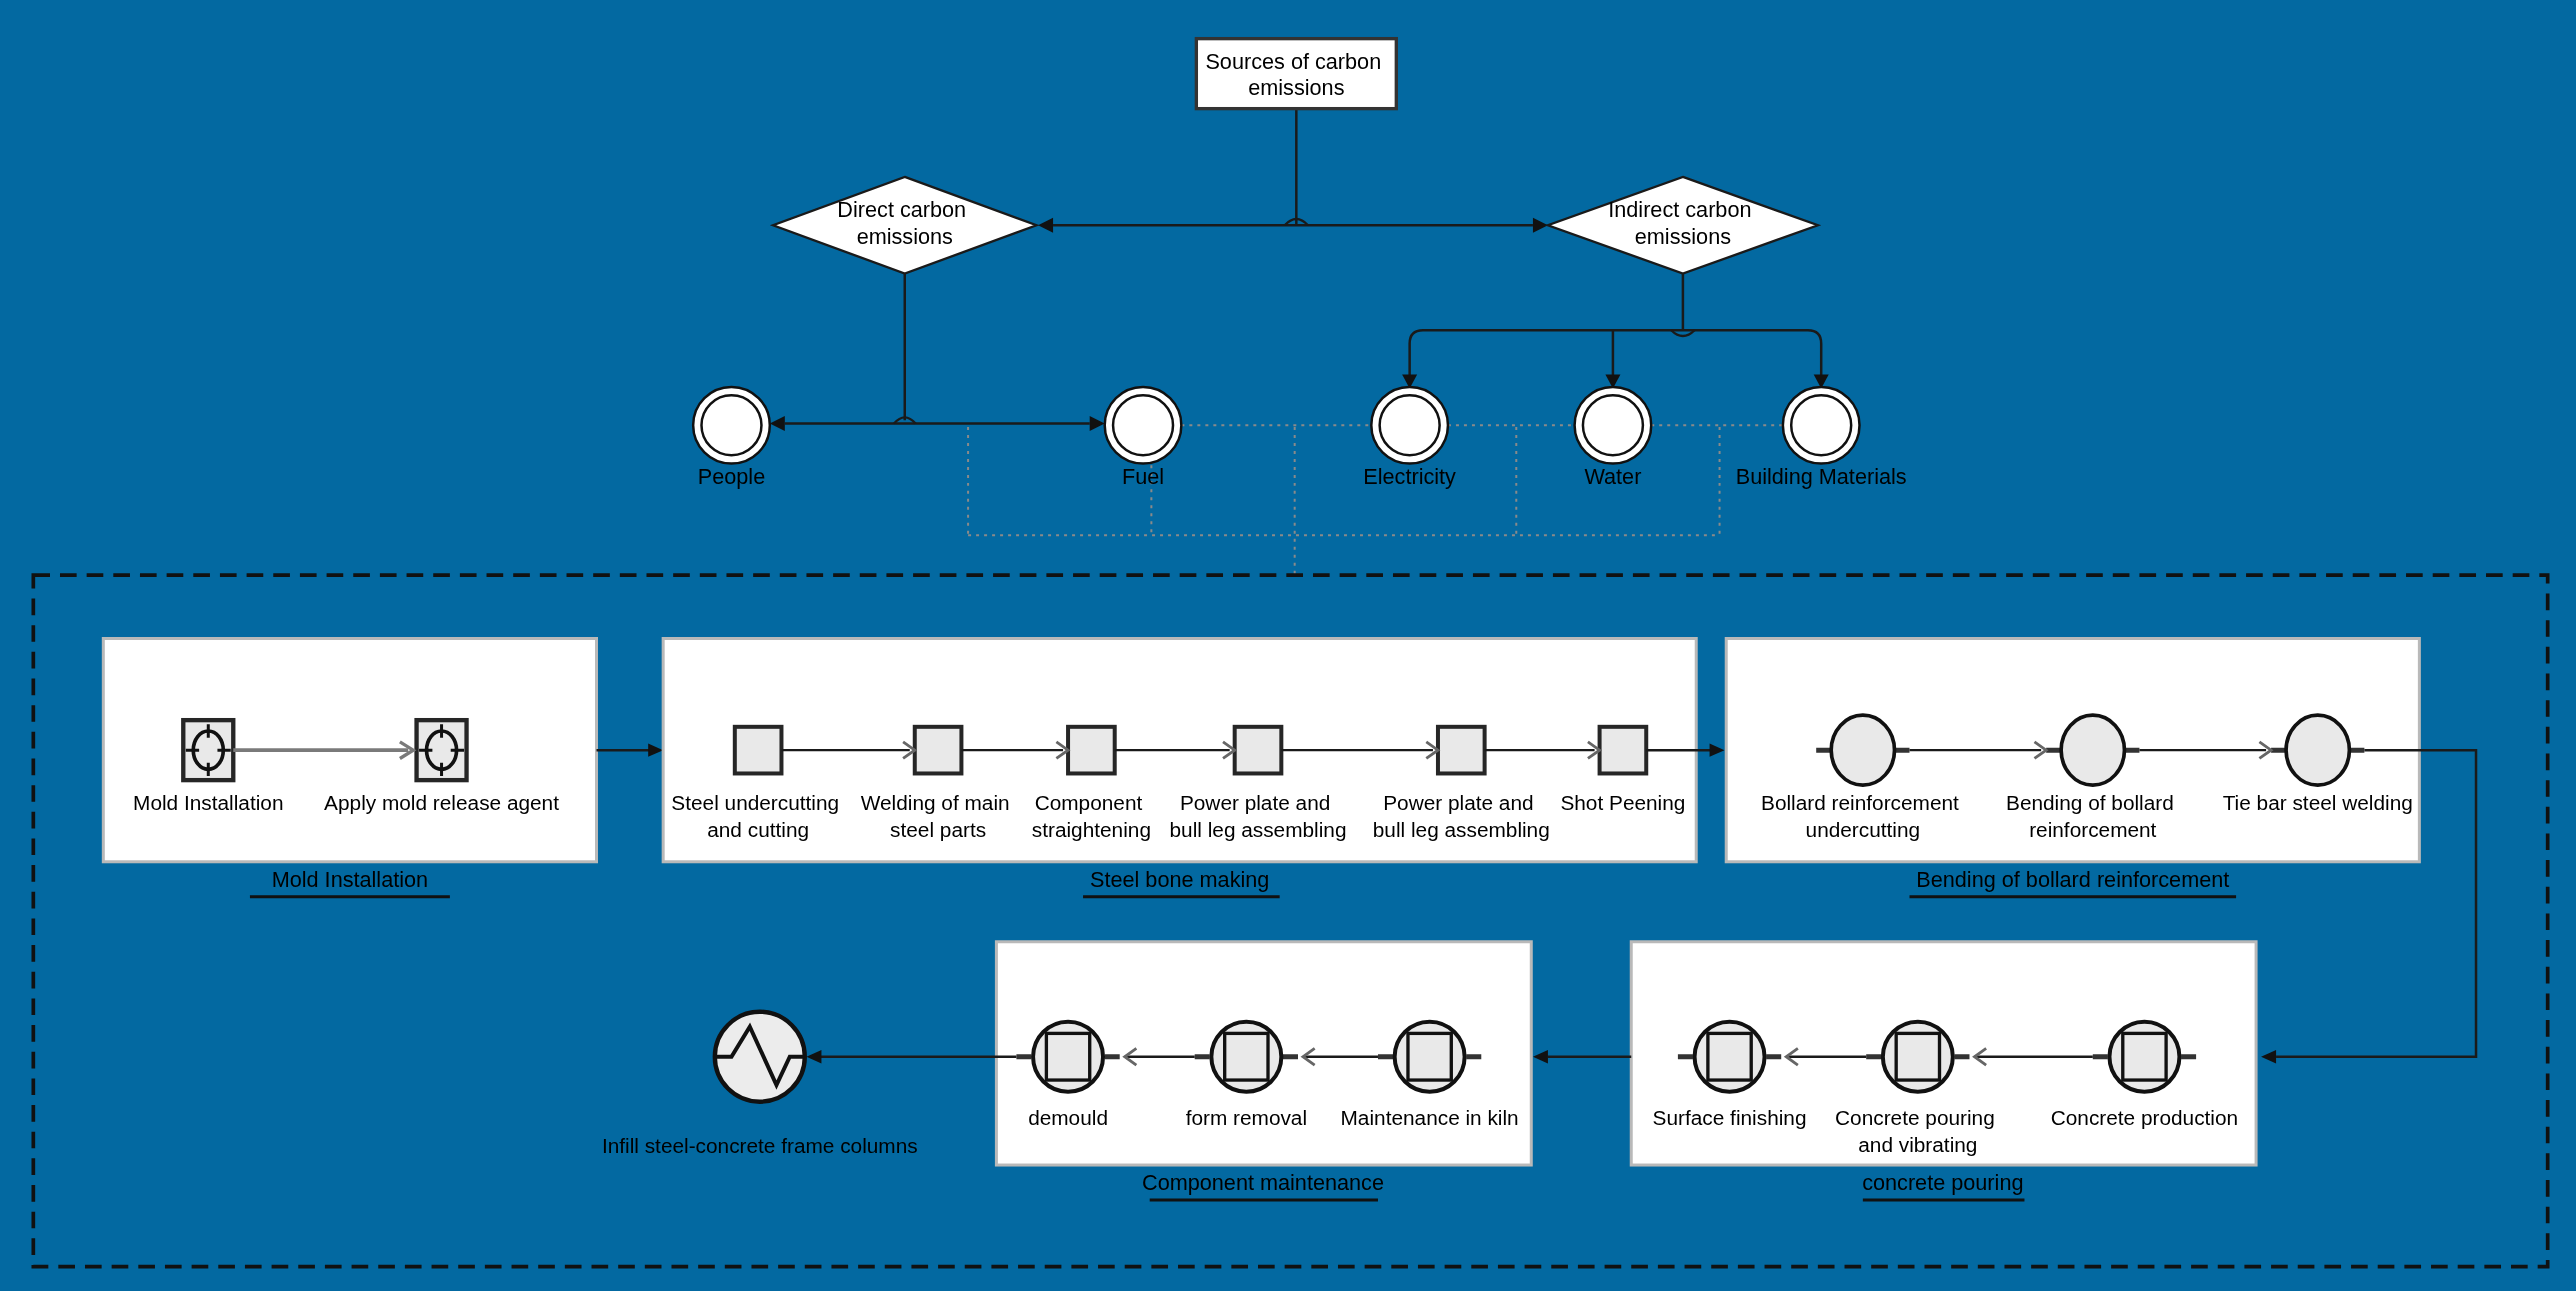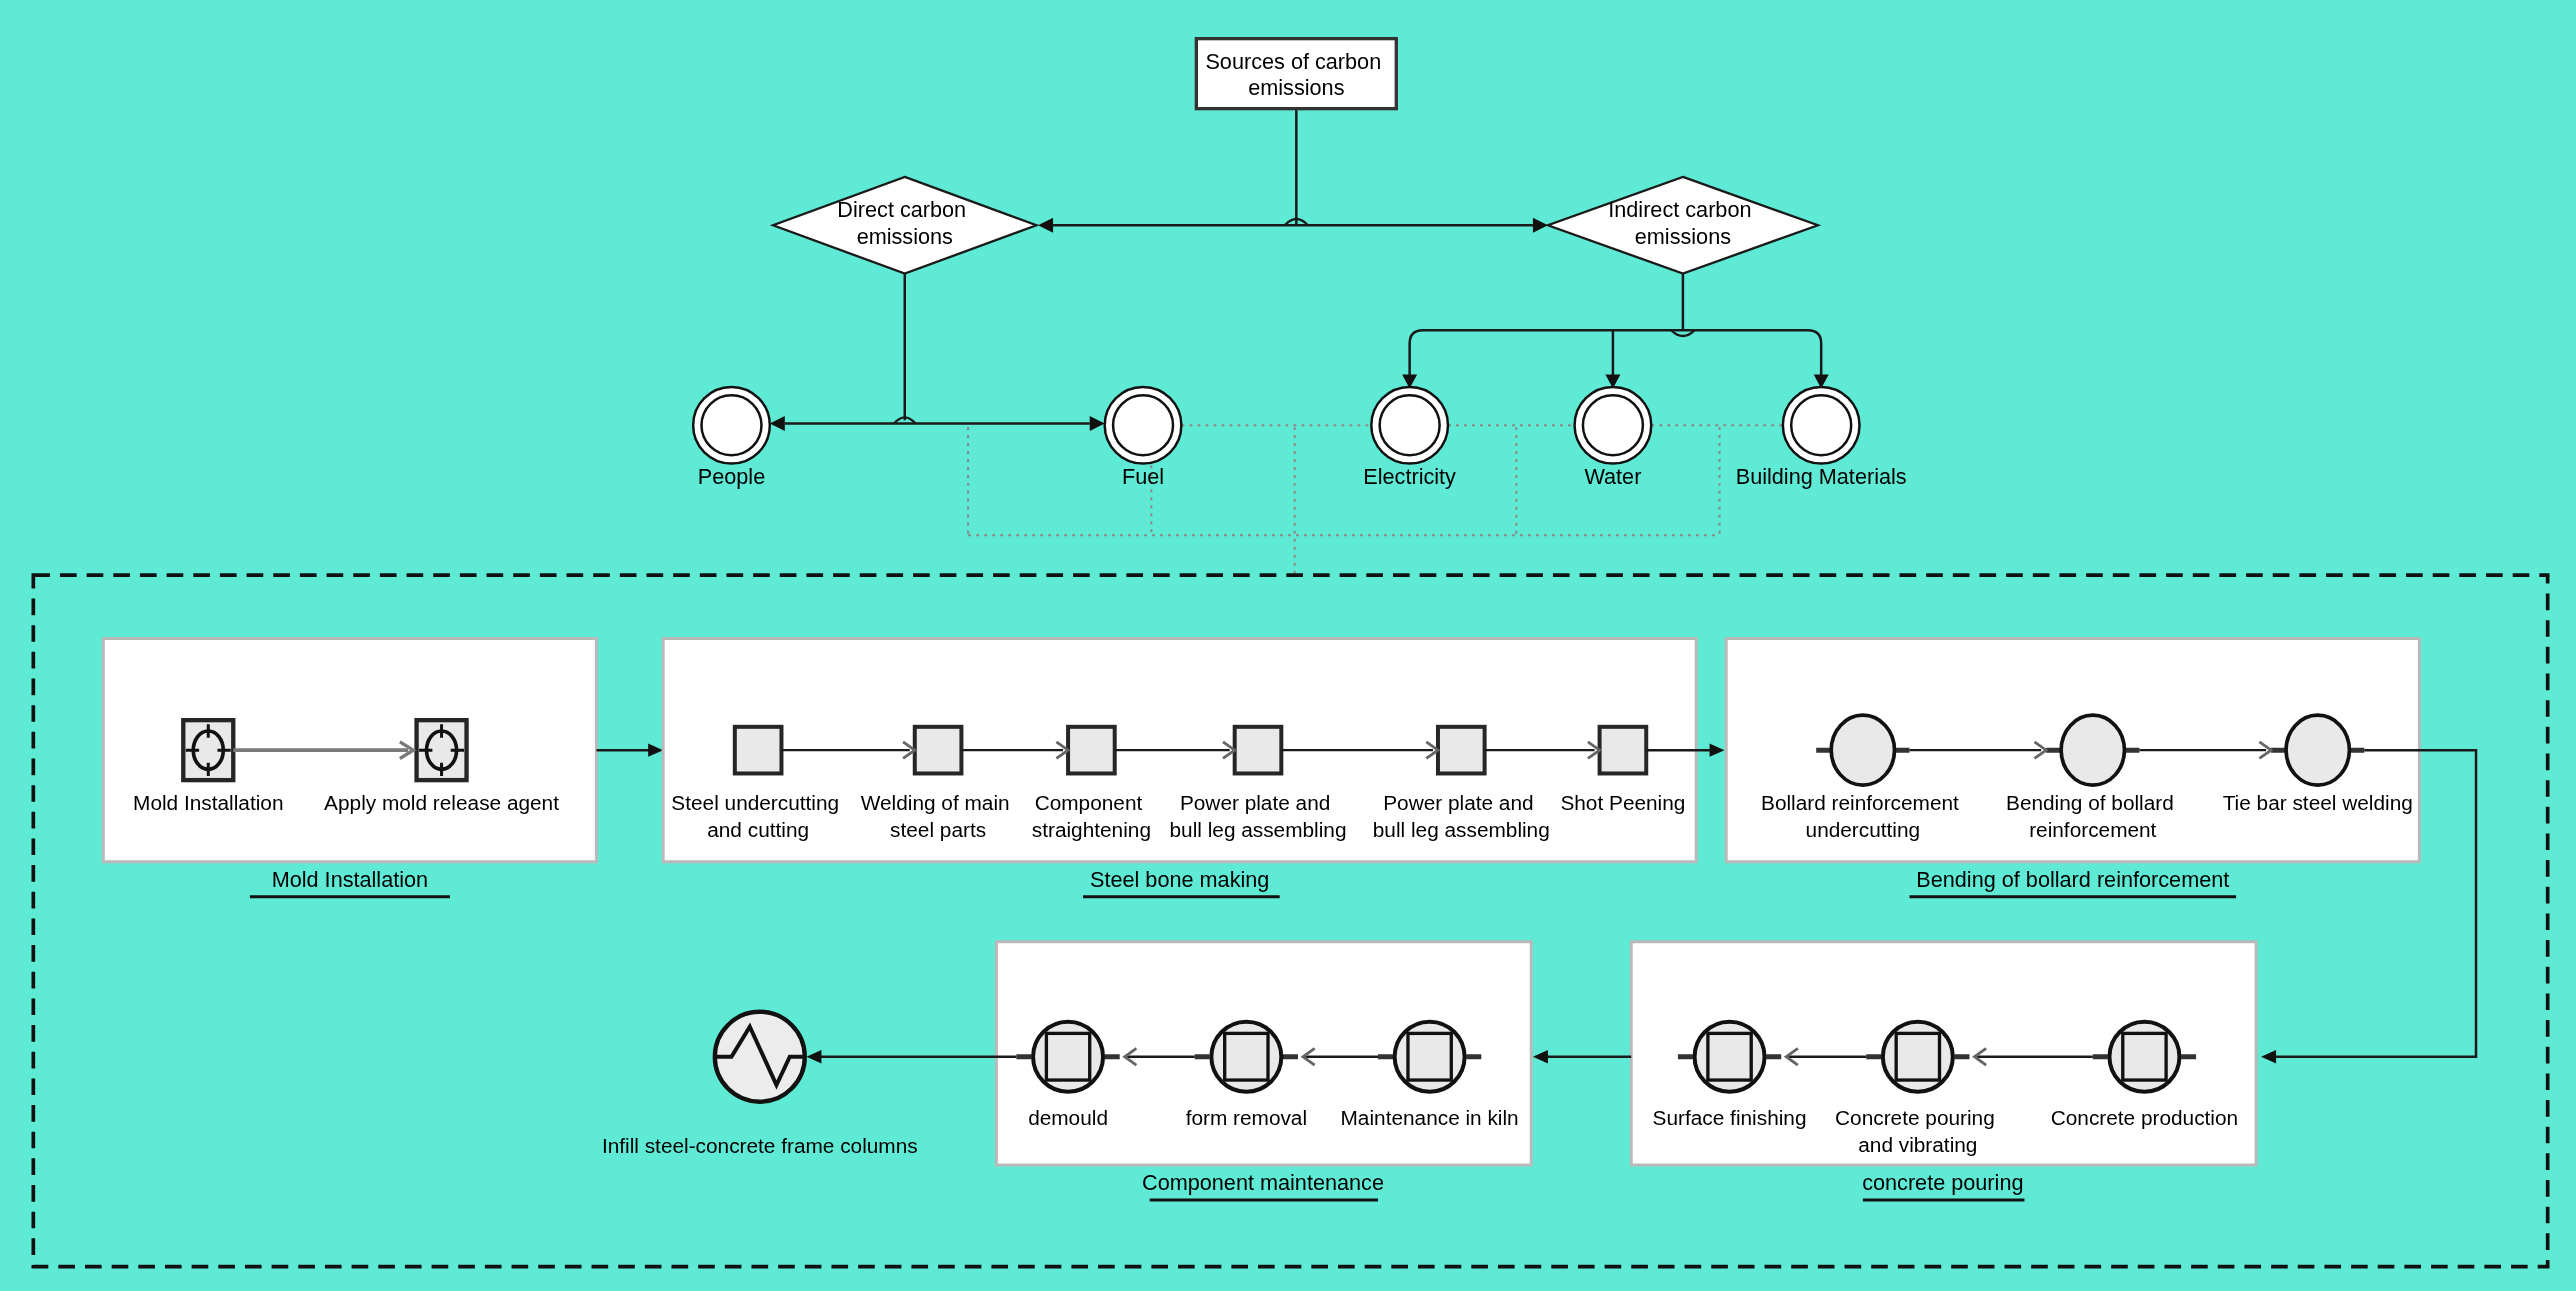--- a/index.html
+++ b/index.html
@@ -1,16 +1,16 @@
 <!DOCTYPE html>
 <html style="font-size:12.6px"><head>
 <meta charset="utf-8">
 <style>
   html, body { margin: 0; padding: 0; background: #ffffff; }
-  .stage { width: 2576px; height: 1292px; background: #5eead4; }
+  .stage { width: 2576px; height: 1292px; background: #0369a1; }
   svg { display: block; }
   text { font-family: "Liberation Sans", "DejaVu Sans", sans-serif; fill: #000; }
   .toplbl { font-size: 13px; }
   .lbl    { font-size: 12.5px; }
   .cap    { font-size: 13px; }
   .wire   { stroke: #1a1a1a; stroke-width: 1.5; fill: none; }
   .wire2  { stroke: #1a1a1a; stroke-width: 1.4; fill: none; }
   .bump   { stroke: #1a1a1a; stroke-width: 1.4; fill: none; }
   .ah     { fill: #111; stroke: none; }
   .chevR, .chevL { stroke: #666; stroke-width: 1.7; fill: none; }

